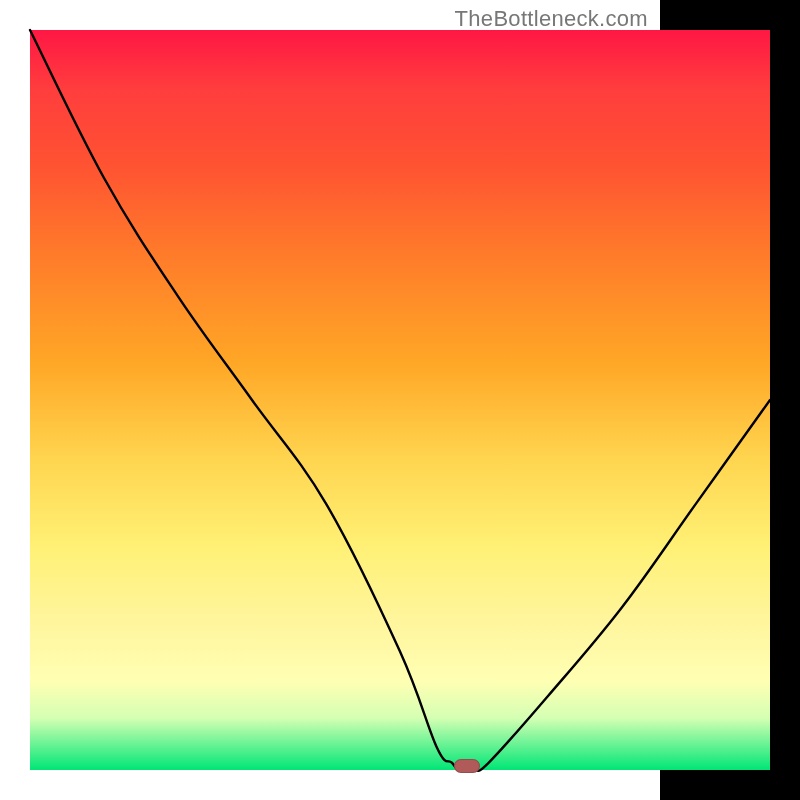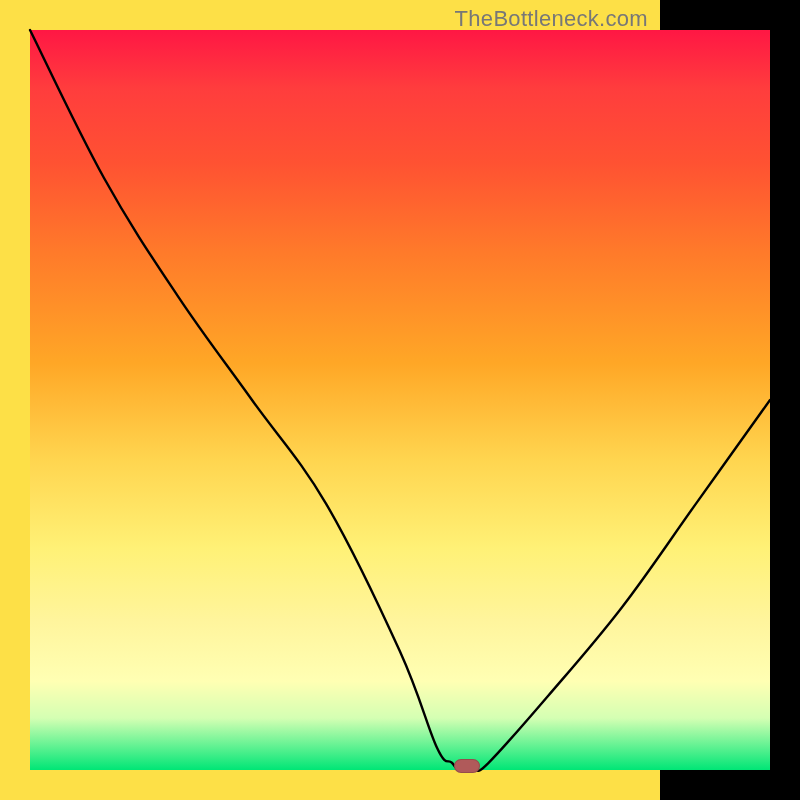--- a/index.html
+++ b/index.html
@@ -8,21 +8,21 @@
     width: 800px;
     height: 800px;
     overflow: hidden;
     background: #000;
     font-family: Arial, Helvetica, sans-serif;
   }
   .frame {
     position: relative;
     width: 660px;
     height: 800px;
-    background: #fde047;
+    background: #ffffff;
   }
   .plot {
     position: absolute;
     left: 30px;
     top: 30px;
     width: 740px;
     height: 740px;
     background: linear-gradient(
       to bottom,
       #ff1744 0%,

